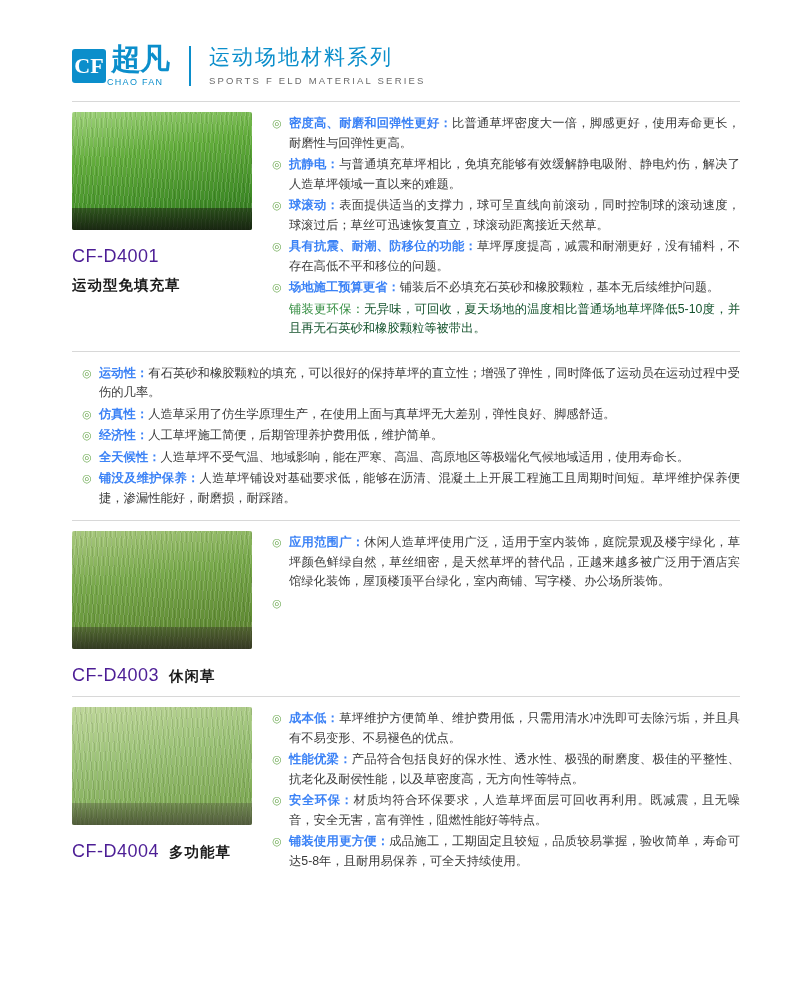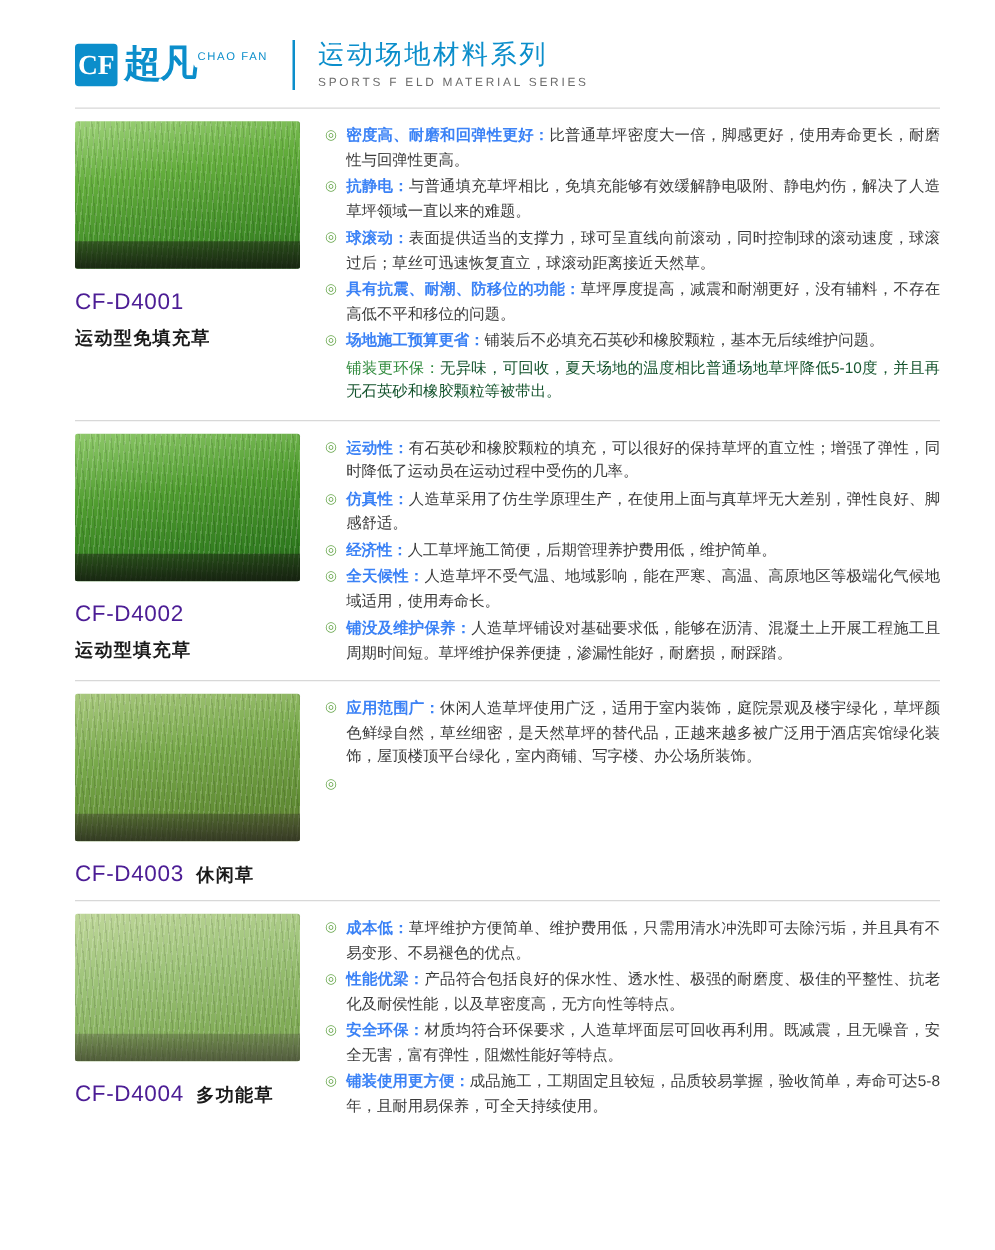--- a/index.html
+++ b/index.html
@@ -9,21 +9,21 @@
     height: 1000px;
     background: #ffffff;
     font-family: "Liberation Sans", sans-serif;
     color: #333;
     overflow: hidden;
   }
   .page {
     position: relative;
     width: 796px;
     height: 1000px;
-    padding: 4px;
+    padding: 16px;
   }
 
   
   .header {
     display: flex;
     align-items: center;
     padding: 28px 0 14px 56px;
   }
   .logo-block {
     display: flex;
@@ -43,21 +43,21 @@
     font-family: "Liberation Serif", serif;
   }
   .logo-cn {
     margin-left: 5px;
     font-size: 30px;
     font-weight: bold;
     color: #0b8ecb;
     letter-spacing: -1px;
     line-height: 1;
   }
-  .logo-text-wrap { display:flex; }
+  .logo-text-wrap { display:flex; flex-direction: column; }
   .logo-en {
     font-size: 9px;
     letter-spacing: 1.3px;
     color: #0b8ecb;
     margin-top: 3px;
     margin-left: 1px;
   }
   .logo-divider {
     width: 2px;
     height: 40px;
@@ -231,28 +231,20 @@
           <span class="bullet-icon">◎</span>
           <span class="note-text"><span>铺装更环保：</span><span class="body">无异味，可回收，夏天场地的温度相比普通场地草坪降低5-10度，并且再无石英砂和橡胶颗粒等被带出。</span></span>
         </li>
       </ul>
     </div>
   </div>
 
   <div class="divider"></div>
 
   <div class="section">
-    <div class="left-col">
-      <div class="swatch s2">
-        <div class="blades"></div>
-        <div class="base"></div>
-      </div>
-      <div class="code">CF-D4002</div>
-      <div class="name">运动型填充草</div>
-    </div>
     <div class="right-col">
       <ul class="bullets">
         <li>
           <span class="bullet-icon">◎</span>
           <span class="bullet-text"><span class="lead">运动性：</span><span>有石英砂和橡胶颗粒的填充，可以很好的保持草坪的直立性；增强了弹性，同时降低了运动员在运动过程中受伤的几率。</span></span>
         </li>
         <li>
           <span class="bullet-icon">◎</span>
           <span class="bullet-text"><span class="lead">仿真性：</span><span>人造草采用了仿生学原理生产，在使用上面与真草坪无大差别，弹性良好、脚感舒适。</span></span>
         </li>

